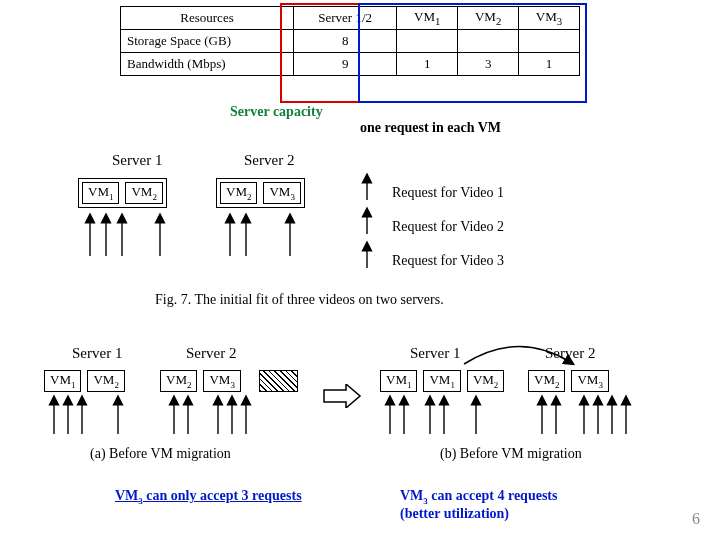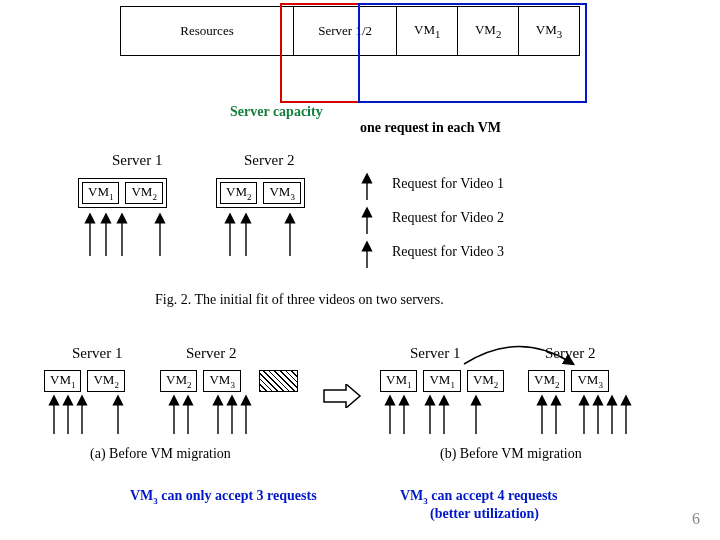--- a/index.html
+++ b/index.html
@@ -11,21 +11,21 @@
   }
   .abs { position:absolute; }
   .center { text-align:center; }
 
   
   .res-table {
     top:6px; left:120px; width:460px;
     border-collapse:collapse;
   }
   .res-table th, .res-table td {
-    border:1px solid #000; padding:15px 6px; height:18px;
+    border:1px solid #000; padding:2px 6px; height:18px;
     font-size:13px; font-weight:normal;
   }
   .res-table th:first-child, .res-table td:first-child { width:160px; }
   .res-table th { font-weight:normal; }
   .hlabel { font-size:14px; }
 
   .rect-red {
     border:2px solid #d60000; position:absolute; pointer-events:none;
   }
   .rect-blue {
@@ -41,21 +41,21 @@
   .vm-row { display:flex; gap:6px; }
   .vm-box {
     border:1px solid #000; padding:2px 5px 1px 5px; font-size:13px;
     display:inline-block; line-height:1;
   }
   .vm-box sub, .sub { font-size:9px; vertical-align:sub; }
   .vm-hatch {
     background: repeating-linear-gradient(45deg,#000 0 1px,#fff 1px 4px);
     color:transparent;
   }
-  .req-text { font-size:14px; }
+  .req-text { font-size:14px;margin-top:9px; }
 
   .fig2cap { top:292px; left:155px; font-size:14px; }
 
   
   .panel-label { font-size:14px; }
 
   .note { color:#0018c8; font-weight:bold; font-size:14px; line-height:1.15; }
   .pagenum { bottom:12px; right:20px; font-size:16px; color:#888; }
 
   .bigarrow svg, .curved svg { display:block; }
@@ -65,20 +65,34 @@
 
 <table class="res-table abs">
   <tbody>
       <tr>
     <th class="hlabel">Resources</th>
     <th class="hlabel">Server 1/2</th>
     <th class="hlabel">VM<sub>1</sub></th>
     <th class="hlabel">VM<sub>2</sub></th>
     <th class="hlabel">VM<sub>3</sub></th>
   </tr>
+  <tr>
+    <td>Storage Space (GB)</td>
+    <td class="center">8</td>
+    <td class="center"></td>
+    <td class="center"></td>
+    <td class="center"></td>
+  </tr>
+  <tr>
+    <td>Bandwidth (Mbps)</td>
+    <td class="center">9</td>
+    <td class="center">1</td>
+    <td class="center">3</td>
+    <td class="center">1</td>
+  </tr>
 </tbody>
   </table>
 
 <div class="rect-red abs" style="top:3px; left:280px; width:76px; height:96px;"></div>
 <div class="rect-blue abs" style="top:3px; left:358px; width:225px; height:96px;"></div>
 
 <div class="abs cap-label">Server capacity</div>
 <div class="abs req-label1">
   <br>
   <span>one request in each VM</span>
@@ -124,21 +138,21 @@
   <g stroke="#000" stroke-width="1.4" marker-end="url(#ah)">
     <line x1="15" y1="30" x2="15" y2="8"></line>
     <line x1="15" y1="64" x2="15" y2="42"></line>
     <line x1="15" y1="98" x2="15" y2="76"></line>
   </g>
 </svg>
 <div class="abs req-text" style="top:176px; left:392px;">Request for Video 1</div>
 <div class="abs req-text" style="top:210px; left:392px;">Request for Video 2</div>
 <div class="abs req-text" style="top:244px; left:392px;">Request for Video 3</div>
 
-<div class="abs fig2cap">Fig. 2.    The initial fit of three videos on two servers.</div>
+<div class="abs fig2cap">Fig. 7.    The initial fit of three videos on two servers.</div>
 
 <div class="abs srv-title" style="top:345px; left:72px;">Server 1</div>
 <div class="abs srv-title" style="top:345px; left:186px;">Server 2</div>
 
 <div class="abs vm-row" style="top:370px; left:44px;">
   <span class="vm-box">VM<sub>1</sub></span>
   <span class="vm-box">VM<sub>2</sub></span>
 </div>
 <div class="abs vm-row" style="top:370px; left:160px;">
   <span class="vm-box">VM<sub>2</sub></span>
@@ -199,21 +213,21 @@
     <line x1="180" y1="42" x2="180" y2="8"></line>
     <line x1="208" y1="42" x2="208" y2="8"></line>
     <line x1="222" y1="42" x2="222" y2="8"></line>
     <line x1="236" y1="42" x2="236" y2="8"></line>
     <line x1="250" y1="42" x2="250" y2="8"></line>
   </g>
 </svg>
 
 <div class="abs panel-label" style="top:446px; left:440px;">(b) Before VM migration</div>
 
-<div class="abs note" style="top:488px; left:130px;">
+<div class="abs note" style="top:488px; left:115px;text-decoration:underline;">
   VM<span class="sub">3</span> can only accept 3 requests
 </div>
 <div class="abs note" style="top:488px; left:400px;">
   VM<span class="sub">3</span> can accept 4 requests<br>
-  <span style="margin-left:30px;">(better utilization)</span>
+  <span style="">(better utilization)</span>
 </div>
 
 <div class="abs pagenum">6</div>
 
 </body></html>

